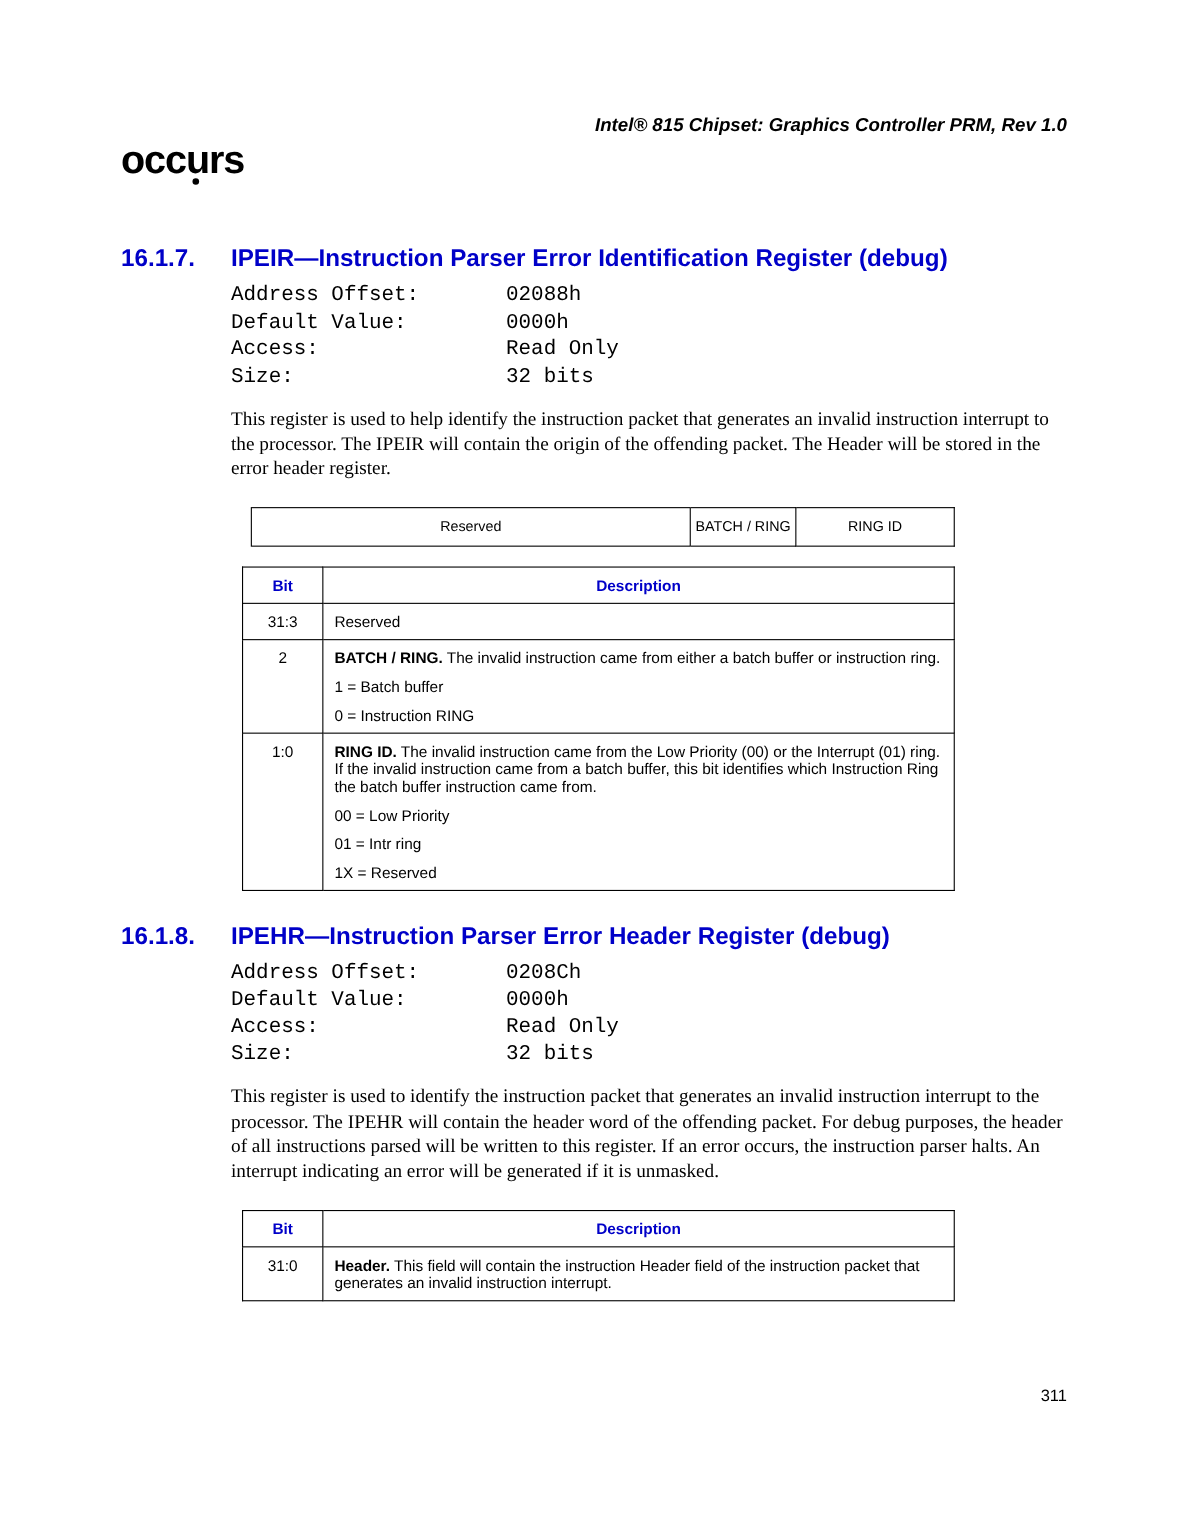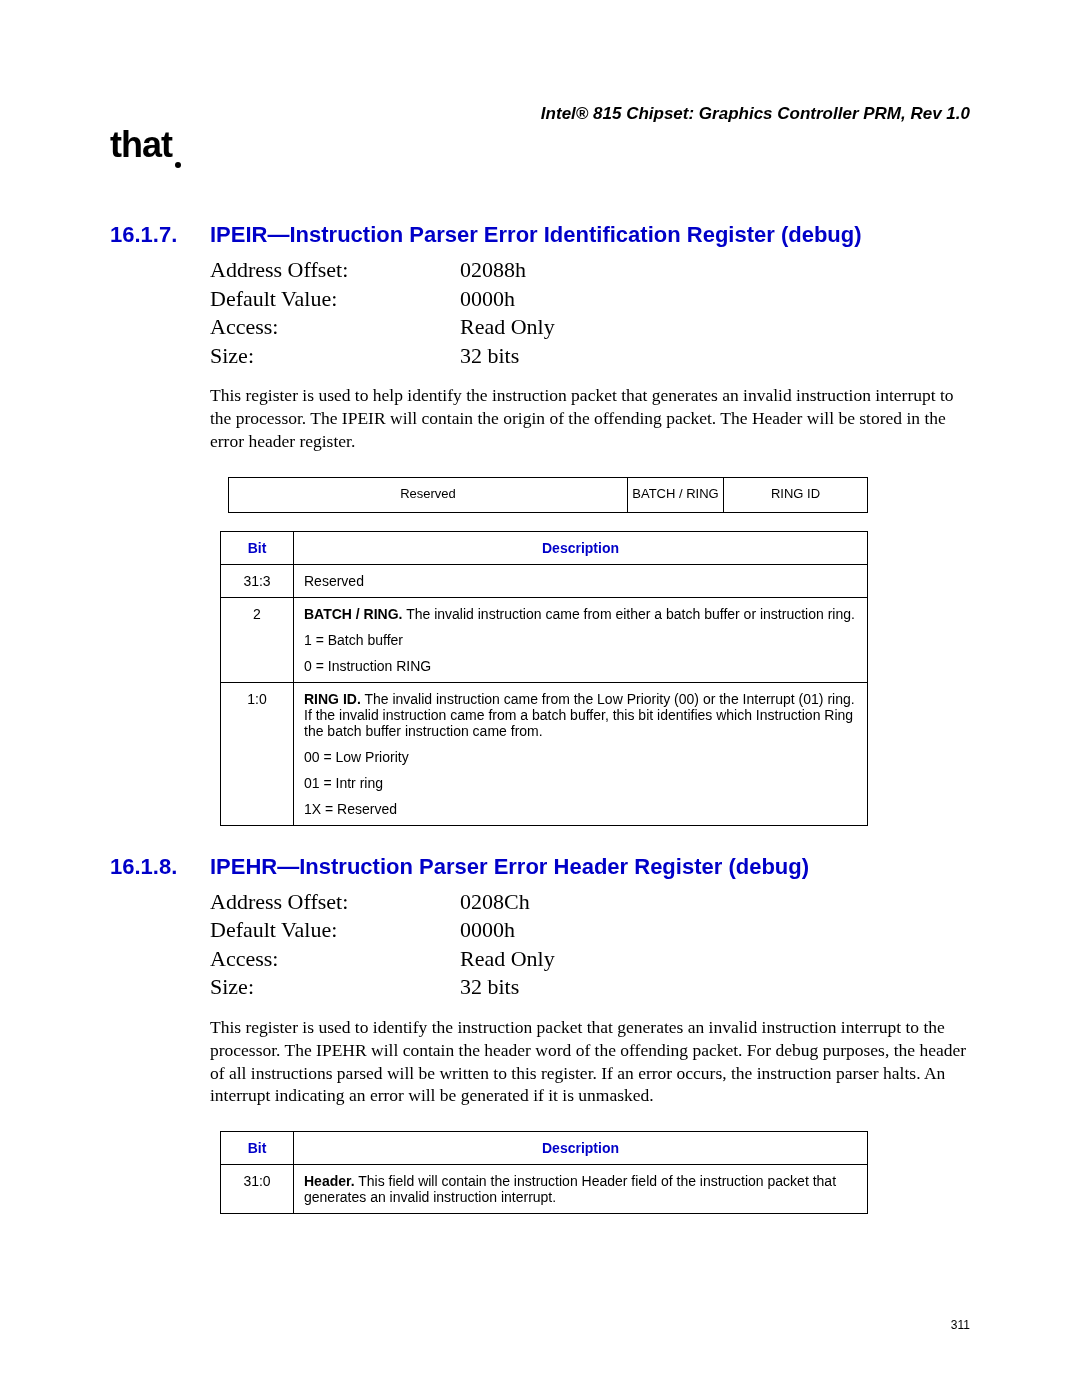--- a/index.html
+++ b/index.html
@@ -60,22 +60,22 @@
     flex-shrink: 0;
   }
   .sec-title {
     font-family: Arial, Helvetica, sans-serif;
     font-weight: bold;
     color: #0000c8;
     font-size: 22px;
     text-align: center;
   }
   .kv-block {
-    font-family: Liberation Serif, serif;
-    font-size: 22px;
+    font-family: Liberation Mono, monospace;
+    font-size: 19px;
     line-height: 1.3;
     margin-bottom: 14px;
   }
   .kv-row {
     display: flex;
   }
   .kv-key {
     width: 250px;
     flex-shrink: 0;
   }
@@ -147,34 +147,34 @@
   }
   .desc-p {
     margin: 0 0 10px 0;
   }
   .desc-p:last-child {
     margin-bottom: 0;
   }
   .b { font-weight: bold; }
   .page-num {
     font-family: Arial, Helvetica, sans-serif;
-    font-size: 12px;
+    font-size: 15px;
     text-align: right;
-    margin-top: 104px;
+    margin-top: 78px;
   }
 </style>
 </head>
 <body>
 
 <div class="page">
 
   <div class="header-title">Intel® 815 Chipset: Graphics Controller PRM, Rev 1.0</div>
 
   <div class="logo">
-    <span>that</span><span class="dot"></span>
+    <span>occurs</span><span class="dot"></span>
   </div>
 
   <div class="sec-row">
     <div class="sec-num">16.1.7.</div>
     <div class="sec-title">IPEIR—Instruction Parser Error Identification Register (debug)</div>
   </div>
 
   <div class="content-indent">
 
     <div class="kv-block">

